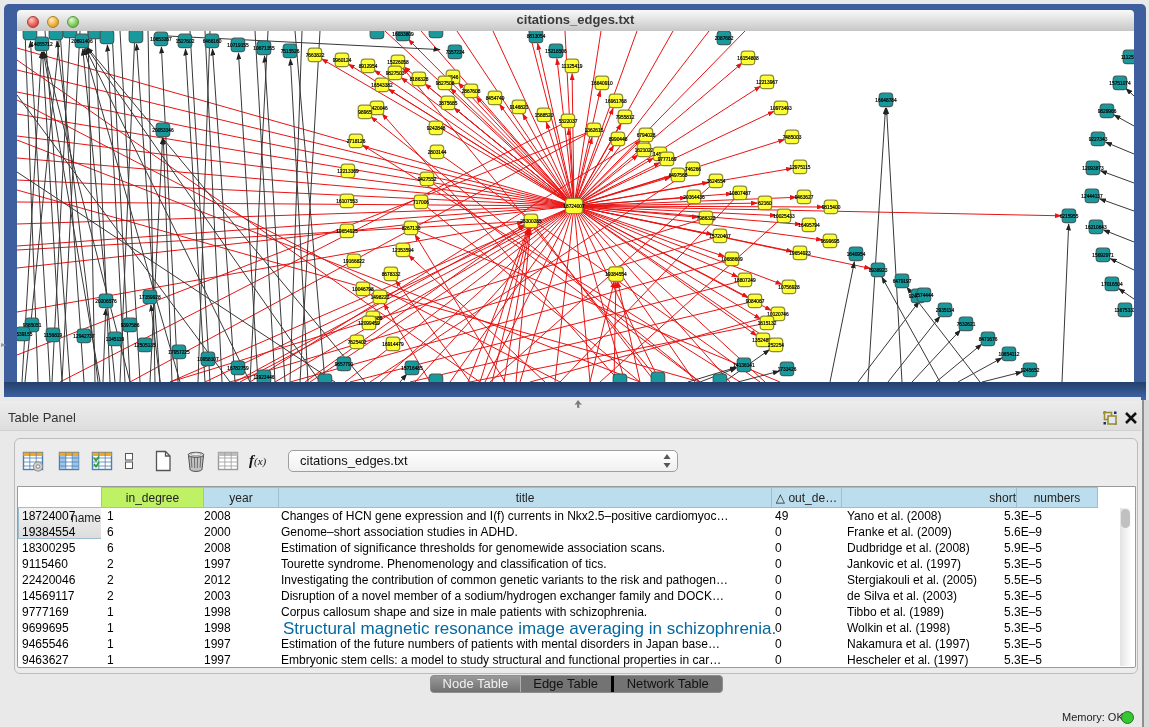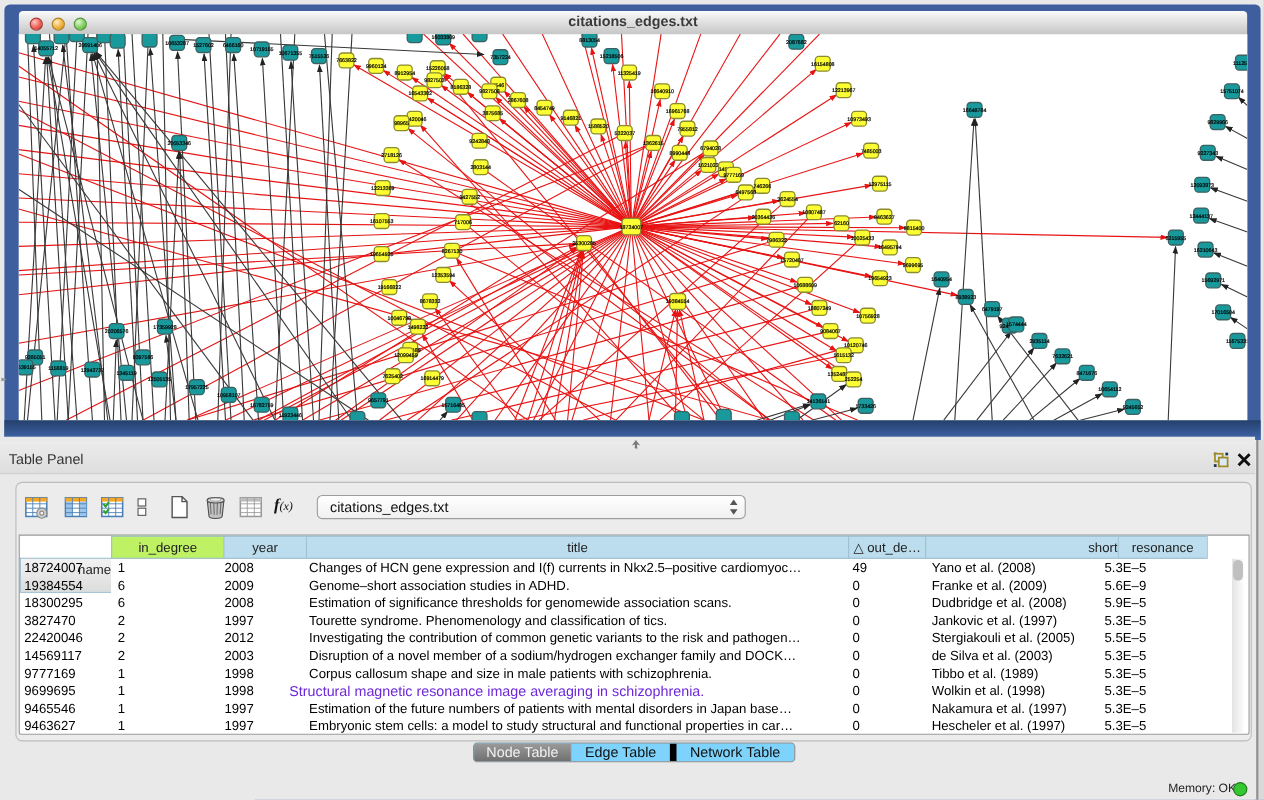--- a/index.html
+++ b/index.html
@@ -595,44 +595,44 @@
     <path d="M5 15 L1.5 10 H8.5 z" fill="#555"></path>
 </svg>
 
 <div class="abs" style="left:17px;top:486px;width:1119px;height:182px;background:#fff;border:1px solid #9a9a9a;border-radius:0 0 2px 2px;box-sizing:border-box"></div>
 <div style="position:absolute;left:18px;top:507px;width:83px;height:32px;background:linear-gradient(#f2f2f2,#dcdcdc);border:1px solid #9dbecf;border-right:none;box-sizing:border-box;text-align:right;line-height:21px;font-size:12px;color:#222">name</div>
 <div style="position:absolute;left:101px;top:487px;width:102px;height:21px;background:#bef264;border:1px solid #9dbecf;border-right:none;box-sizing:border-box;text-align:center;line-height:21px;font-size:12px;color:#222">in_degree</div>
 <div style="position:absolute;left:203px;top:487px;width:75px;height:21px;background:#bcdded;border:1px solid #9dbecf;border-right:none;box-sizing:border-box;text-align:center;line-height:21px;font-size:12px;color:#222">year</div>
 <div style="position:absolute;left:278px;top:487px;width:493px;height:21px;background:#bcdded;border:1px solid #9dbecf;border-right:none;box-sizing:border-box;text-align:center;line-height:21px;font-size:12px;color:#222">title</div>
 <div style="position:absolute;left:771px;top:487px;width:70px;height:21px;background:#bcdded;border:1px solid #9dbecf;border-right:none;box-sizing:border-box;text-align:center;line-height:21px;font-size:12px;color:#222">△ out_de…</div>
 <div style="position:absolute;left:841px;top:487px;width:175px;height:21px;background:#bcdded;border:1px solid #9dbecf;border-right:none;box-sizing:border-box;text-align:right;line-height:21px;font-size:12px;color:#222">short</div>
-<div style="position:absolute;left:1016px;top:487px;width:81px;height:21px;background:#bcdded;border:1px solid #9dbecf;border-right:none;box-sizing:border-box;text-align:center;line-height:21px;font-size:12px;color:#222">resonance</div>
+<div style="position:absolute;left:1016px;top:487px;width:81px;height:21px;background:#bcdded;border:1px solid #9dbecf;border-right:none;box-sizing:border-box;text-align:center;line-height:21px;font-size:12px;color:#222">numbers</div>
 <div style="position:absolute;left:1097px;top:487px;width:1px;height:21px;background:#9dbecf"></div>
 <div style="position:absolute;left:22px;top:509px;font-size:12px;line-height:15px;color:#000;white-space:nowrap">18724007</div>
 <div style="position:absolute;left:107px;top:509px;font-size:12px;line-height:15px;color:#000;white-space:nowrap">1</div>
 <div style="position:absolute;left:204px;top:509px;font-size:12px;line-height:15px;color:#000;white-space:nowrap">2008</div>
 <div style="position:absolute;left:281px;top:509px;font-size:12px;line-height:15px;color:#000;white-space:nowrap">Changes of HCN gene expression and I(f) currents in Nkx2.5–positive cardiomyoc…</div>
 <div style="position:absolute;left:775px;top:509px;font-size:12px;line-height:15px;color:#000;white-space:nowrap">49</div>
 <div style="position:absolute;left:847px;top:509px;font-size:12px;line-height:15px;color:#000;white-space:nowrap">Yano et al. (2008)</div>
 <div style="position:absolute;left:1004px;top:509px;font-size:12px;line-height:15px;color:#000;white-space:nowrap">5.3E–5</div>
 <div style="position:absolute;left:22px;top:525px;font-size:12px;line-height:15px;color:#000;white-space:nowrap">19384554</div>
 <div style="position:absolute;left:107px;top:525px;font-size:12px;line-height:15px;color:#000;white-space:nowrap">6</div>
-<div style="position:absolute;left:204px;top:525px;font-size:12px;line-height:15px;color:#000;white-space:nowrap">2009</div>
+<div style="position:absolute;left:204px;top:525px;font-size:12px;line-height:15px;color:#000;white-space:nowrap">2000</div>
 <div style="position:absolute;left:281px;top:525px;font-size:12px;line-height:15px;color:#000;white-space:nowrap">Genome–short association studies in ADHD.</div>
 <div style="position:absolute;left:775px;top:525px;font-size:12px;line-height:15px;color:#000;white-space:nowrap">0</div>
 <div style="position:absolute;left:847px;top:525px;font-size:12px;line-height:15px;color:#000;white-space:nowrap">Franke et al. (2009)</div>
 <div style="position:absolute;left:1004px;top:525px;font-size:12px;line-height:15px;color:#000;white-space:nowrap">5.6E–9</div>
 <div style="position:absolute;left:22px;top:541px;font-size:12px;line-height:15px;color:#000;white-space:nowrap">18300295</div>
 <div style="position:absolute;left:107px;top:541px;font-size:12px;line-height:15px;color:#000;white-space:nowrap">6</div>
 <div style="position:absolute;left:204px;top:541px;font-size:12px;line-height:15px;color:#000;white-space:nowrap">2008</div>
 <div style="position:absolute;left:281px;top:541px;font-size:12px;line-height:15px;color:#000;white-space:nowrap">Estimation of significance thresholds for genomewide association scans.</div>
 <div style="position:absolute;left:775px;top:541px;font-size:12px;line-height:15px;color:#000;white-space:nowrap">0</div>
 <div style="position:absolute;left:847px;top:541px;font-size:12px;line-height:15px;color:#000;white-space:nowrap">Dudbridge et al. (2008)</div>
 <div style="position:absolute;left:1004px;top:541px;font-size:12px;line-height:15px;color:#000;white-space:nowrap">5.9E–5</div>
-<div style="position:absolute;left:22px;top:557px;font-size:12px;line-height:15px;color:#000;white-space:nowrap">3827470</div>
+<div style="position:absolute;left:22px;top:557px;font-size:12px;line-height:15px;color:#000;white-space:nowrap">9115460</div>
 <div style="position:absolute;left:107px;top:557px;font-size:12px;line-height:15px;color:#000;white-space:nowrap">2</div>
 <div style="position:absolute;left:204px;top:557px;font-size:12px;line-height:15px;color:#000;white-space:nowrap">1997</div>
 <div style="position:absolute;left:281px;top:557px;font-size:12px;line-height:15px;color:#000;white-space:nowrap">Tourette syndrome. Phenomenology and classification of tics.</div>
 <div style="position:absolute;left:775px;top:557px;font-size:12px;line-height:15px;color:#000;white-space:nowrap">0</div>
 <div style="position:absolute;left:847px;top:557px;font-size:12px;line-height:15px;color:#000;white-space:nowrap">Jankovic et al. (1997)</div>
 <div style="position:absolute;left:1004px;top:557px;font-size:12px;line-height:15px;color:#000;white-space:nowrap">5.3E–5</div>
 <div style="position:absolute;left:22px;top:573px;font-size:12px;line-height:15px;color:#000;white-space:nowrap">22420046</div>
 <div style="position:absolute;left:107px;top:573px;font-size:12px;line-height:15px;color:#000;white-space:nowrap">2</div>
 <div style="position:absolute;left:204px;top:573px;font-size:12px;line-height:15px;color:#000;white-space:nowrap">2012</div>
 <div style="position:absolute;left:281px;top:573px;font-size:12px;line-height:15px;color:#000;white-space:nowrap">Investigating the contribution of common genetic variants to the risk and pathogen…</div>
@@ -649,45 +649,45 @@
 <div style="position:absolute;left:22px;top:605px;font-size:12px;line-height:15px;color:#000;white-space:nowrap">9777169</div>
 <div style="position:absolute;left:107px;top:605px;font-size:12px;line-height:15px;color:#000;white-space:nowrap">1</div>
 <div style="position:absolute;left:204px;top:605px;font-size:12px;line-height:15px;color:#000;white-space:nowrap">1998</div>
 <div style="position:absolute;left:281px;top:605px;font-size:12px;line-height:15px;color:#000;white-space:nowrap">Corpus callosum shape and size in male patients with schizophrenia.</div>
 <div style="position:absolute;left:775px;top:605px;font-size:12px;line-height:15px;color:#000;white-space:nowrap">0</div>
 <div style="position:absolute;left:847px;top:605px;font-size:12px;line-height:15px;color:#000;white-space:nowrap">Tibbo et al. (1989)</div>
 <div style="position:absolute;left:1004px;top:605px;font-size:12px;line-height:15px;color:#000;white-space:nowrap">5.3E–5</div>
 <div style="position:absolute;left:22px;top:621px;font-size:12px;line-height:15px;color:#000;white-space:nowrap">9699695</div>
 <div style="position:absolute;left:107px;top:621px;font-size:12px;line-height:15px;color:#000;white-space:nowrap">1</div>
 <div style="position:absolute;left:204px;top:621px;font-size:12px;line-height:15px;color:#000;white-space:nowrap">1998</div>
-<div style="position:absolute;left:263px;top:621px;font-size:13px;line-height:15px;color:#6d28d9;white-space:nowrap">Structural magnetic resonance image averaging in schizophrenia.</div>
+<div style="position:absolute;left:283px;top:621px;font-size:17px;line-height:15px;color:#0369a1;white-space:nowrap">Structural magnetic resonance image averaging in schizophrenia.</div>
 <div style="position:absolute;left:775px;top:621px;font-size:12px;line-height:15px;color:#000;white-space:nowrap">0</div>
 <div style="position:absolute;left:847px;top:621px;font-size:12px;line-height:15px;color:#000;white-space:nowrap">Wolkin et al. (1998)</div>
 <div style="position:absolute;left:1004px;top:621px;font-size:12px;line-height:15px;color:#000;white-space:nowrap">5.3E–5</div>
 <div style="position:absolute;left:22px;top:637px;font-size:12px;line-height:15px;color:#000;white-space:nowrap">9465546</div>
 <div style="position:absolute;left:107px;top:637px;font-size:12px;line-height:15px;color:#000;white-space:nowrap">1</div>
 <div style="position:absolute;left:204px;top:637px;font-size:12px;line-height:15px;color:#000;white-space:nowrap">1997</div>
 <div style="position:absolute;left:281px;top:637px;font-size:12px;line-height:15px;color:#000;white-space:nowrap">Estimation of the future numbers of patients with mental disorders in Japan base…</div>
 <div style="position:absolute;left:775px;top:637px;font-size:12px;line-height:15px;color:#000;white-space:nowrap">0</div>
 <div style="position:absolute;left:847px;top:637px;font-size:12px;line-height:15px;color:#000;white-space:nowrap">Nakamura et al. (1997)</div>
 <div style="position:absolute;left:1004px;top:637px;font-size:12px;line-height:15px;color:#000;white-space:nowrap">5.3E–5</div>
 <div style="position:absolute;left:22px;top:653px;font-size:12px;line-height:15px;color:#000;white-space:nowrap">9463627</div>
 <div style="position:absolute;left:107px;top:653px;font-size:12px;line-height:15px;color:#000;white-space:nowrap">1</div>
 <div style="position:absolute;left:204px;top:653px;font-size:12px;line-height:15px;color:#000;white-space:nowrap">1997</div>
 <div style="position:absolute;left:281px;top:653px;font-size:12px;line-height:15px;color:#000;white-space:nowrap">Embryonic stem cells: a model to study structural and functional properties in car…</div>
 <div style="position:absolute;left:775px;top:653px;font-size:12px;line-height:15px;color:#000;white-space:nowrap">0</div>
 <div style="position:absolute;left:847px;top:653px;font-size:12px;line-height:15px;color:#000;white-space:nowrap">Hescheler et al. (1997)</div>
 <div style="position:absolute;left:1004px;top:653px;font-size:12px;line-height:15px;color:#000;white-space:nowrap">5.3E–5</div>
 <div class="abs" style="left:1120px;top:508px;width:11px;height:158px;background:linear-gradient(90deg,#e3e3e3,#fdfdfd)"></div>
 <div class="abs" style="left:1121px;top:509px;width:9px;height:19px;background:#c0c0c0;border-radius:4.5px"></div>
 
-<div class="abs" style="left:430px;top:675px;width:293px;height:18px;border:1px solid #8e8e8e;border-radius:4px;background:#7dd3fc;box-sizing:border-box;overflow:hidden;display:flex">
+<div class="abs" style="left:430px;top:675px;width:293px;height:18px;border:1px solid #8e8e8e;border-radius:4px;background:#737373;box-sizing:border-box;overflow:hidden;display:flex">
  <div style="width:90px;background:linear-gradient(#9a9a9a,#707070);color:#f2f2f2;font-size:13px;text-align:center;line-height:16px">Node Table</div>
  <div style="width:91px;border-left:1px solid #b0b0b0;color:#111;font-size:13px;text-align:center;line-height:16px">Edge Table</div>
- <div style="width:110px;border-left:6px solid #000000;color:#111;font-size:13px;text-align:center;line-height:16px">Network Table</div>
+ <div style="width:110px;border-left:3px solid #000000;color:#111;font-size:13px;text-align:center;line-height:16px">Network Table</div>
 </div>
 <div class="abs" style="left:1062px;top:711px;font-size:11px;color:#222">Memory: OK</div>
 <div class="abs" style="left:1121px;top:711px;width:11px;height:11px;border-radius:50%;background:#35c72f;border:1px solid #1f7a1b"></div>
 <div class="abs" style="left:1144px;top:400px;width:5px;height:327px;background:#d9d9d9"></div>
 <div class="abs" style="left:1142px;top:400px;width:2px;height:327px;background:#8f8f8f"></div>
 <svg width="12" height="12" viewBox="0 0 12 12" class="abs" style="left:572px;top:398px">
     <path d="M6 2 L10 7 L7 6.2 L7.5 10 L5 9.5 L5.2 6.2 L2.5 7 z" fill="#7a7a7a"></path>
   </svg>
 <div class="abs" style="left:1px;top:343px;width:5px;height:4px;background:#9a9a9a;clip-path:polygon(0 0,100% 50%,0 100%)"></div>
 </body></html>

